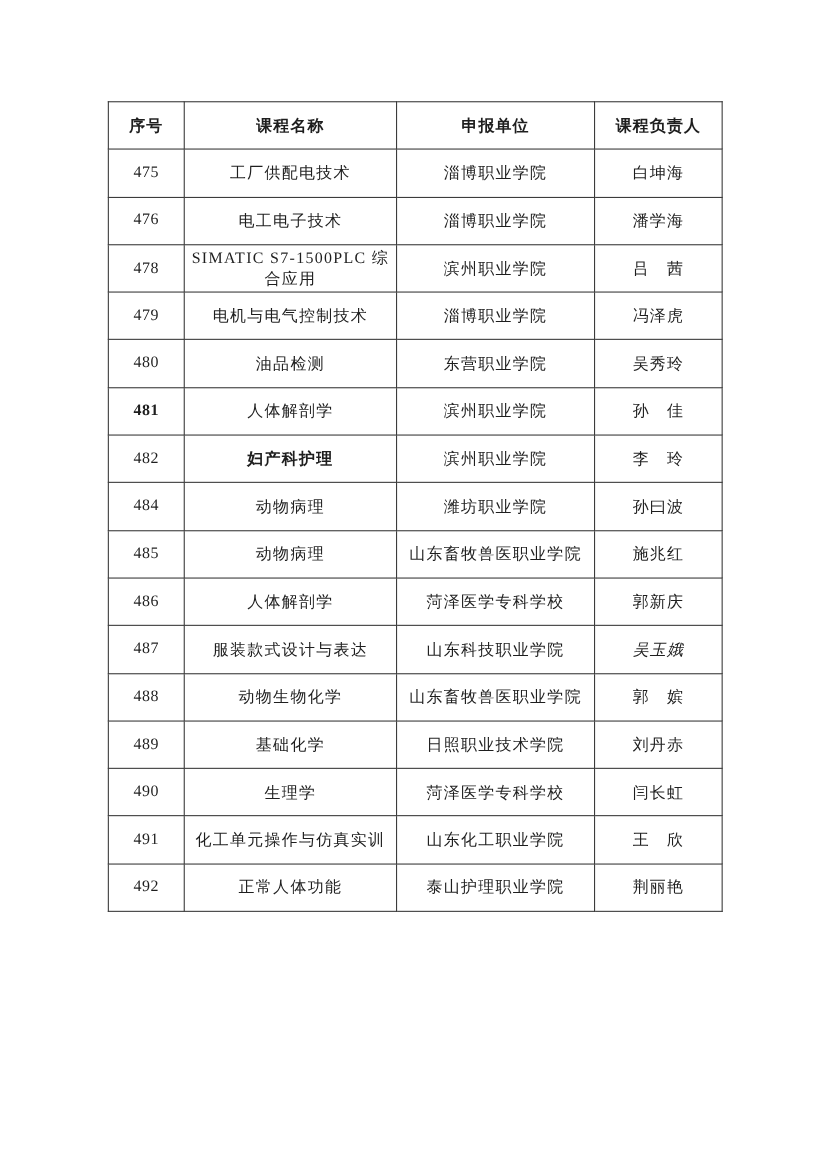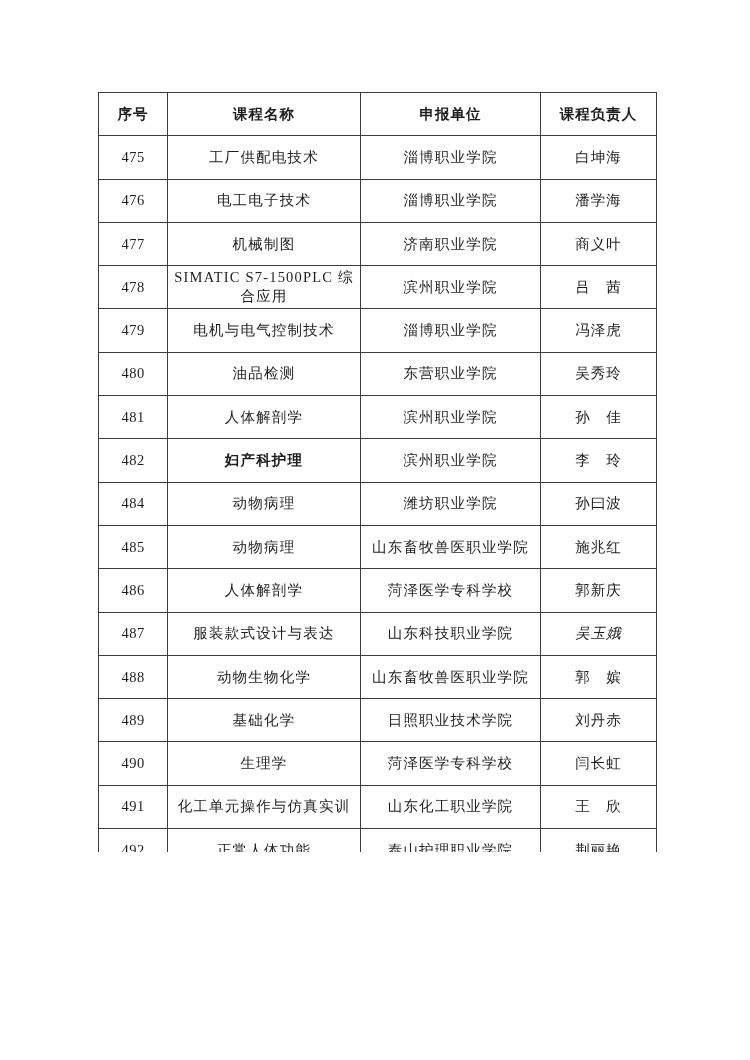--- a/index.html
+++ b/index.html
@@ -85,45 +85,39 @@
           <td class="cell-unit" style="border-color: rgb(60, 60, 60);">淄博职业学院</td>
           <td class="cell-leader" style="border-color: rgb(60, 60, 60);">白坤海</td>
         </tr>
         <tr>
           <td class="cell-no" style="border-color: rgb(60, 60, 60);">476</td>
           <td class="cell-course" style="border-color: rgb(60, 60, 60);">电工电子技术</td>
           <td class="cell-unit" style="border-color: rgb(60, 60, 60);">淄博职业学院</td>
           <td class="cell-leader" style="border-color: rgb(60, 60, 60);">潘学海</td>
         </tr>
         <tr>
-          <td class="cell-no" style="border-color: rgb(60, 60, 60);">477</td>
-          <td class="cell-course" style="border-color: rgb(60, 60, 60);">机械制图</td>
-          <td class="cell-unit" style="border-color: rgb(60, 60, 60);">济南职业学院</td>
-          <td class="cell-leader" style="border-color: rgb(60, 60, 60);">商义叶</td>
-        </tr>
-        <tr>
           <td class="cell-no" style="border-color: rgb(60, 60, 60);">478</td>
           <td class="cell-course" style="border-color: rgb(60, 60, 60);">SIMATIC S7-1500PLC 综合应用</td>
           <td class="cell-unit" style="border-color: rgb(60, 60, 60);">滨州职业学院</td>
           <td class="cell-leader" style="border-color: rgb(60, 60, 60);">吕　茜</td>
         </tr>
         <tr>
           <td class="cell-no" style="border-color: rgb(60, 60, 60);">479</td>
           <td class="cell-course" style="border-color: rgb(60, 60, 60);">电机与电气控制技术</td>
           <td class="cell-unit" style="border-color: rgb(60, 60, 60);">淄博职业学院</td>
           <td class="cell-leader" style="border-color: rgb(60, 60, 60); margin-top: 31px;">冯泽虎</td>
         </tr>
         <tr>
           <td class="cell-no" style="border-color: rgb(60, 60, 60);">480</td>
           <td class="cell-course" style="border-color: rgb(60, 60, 60);">油品检测</td>
           <td class="cell-unit" style="border-color: rgb(60, 60, 60);">东营职业学院</td>
           <td class="cell-leader" style="border-color: rgb(60, 60, 60);">吴秀玲</td>
         </tr>
         <tr>
-          <td class="cell-no" style="border-color: rgb(60, 60, 60);">481</td>
+          <td class="cell-no" style="border-color: rgb(60, 60, 60); font-weight: bold;">481</td>
           <td class="cell-course" style="border-color: rgb(60, 60, 60);">人体解剖学</td>
           <td class="cell-unit" style="border-color: rgb(60, 60, 60);">滨州职业学院</td>
           <td class="cell-leader" style="border-color: rgb(60, 60, 60);">孙　佳</td>
         </tr>
         <tr>
           <td class="cell-no" style="border-color: rgb(60, 60, 60);">482</td>
           <td class="cell-course" style="border-color: rgb(60, 60, 60); font-weight: bold;">妇产科护理</td>
           <td class="cell-unit" style="border-color: rgb(60, 60, 60);">滨州职业学院</td>
           <td class="cell-leader" style="border-color: rgb(60, 60, 60);">李　玲</td>
         </tr>

